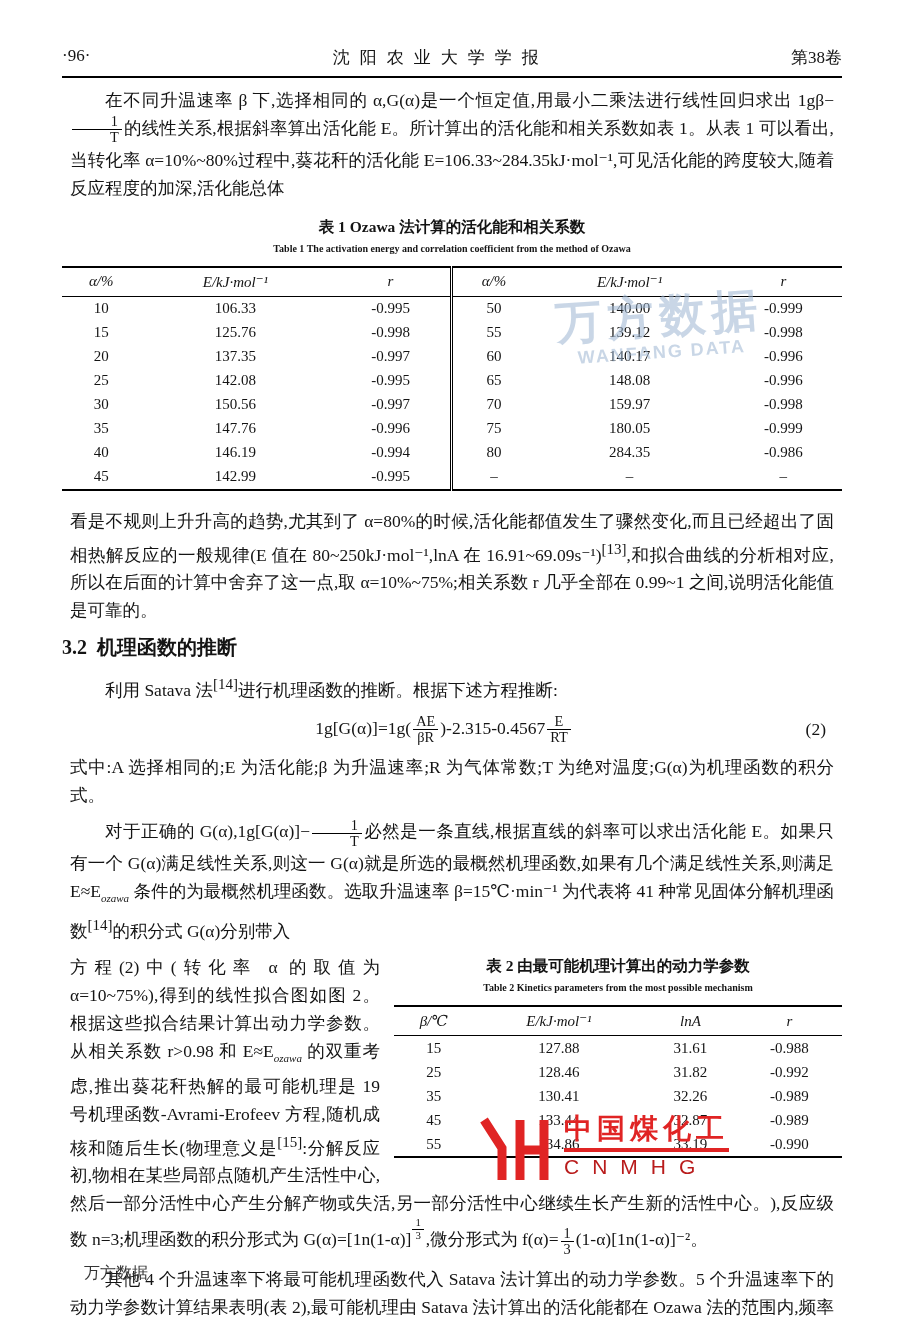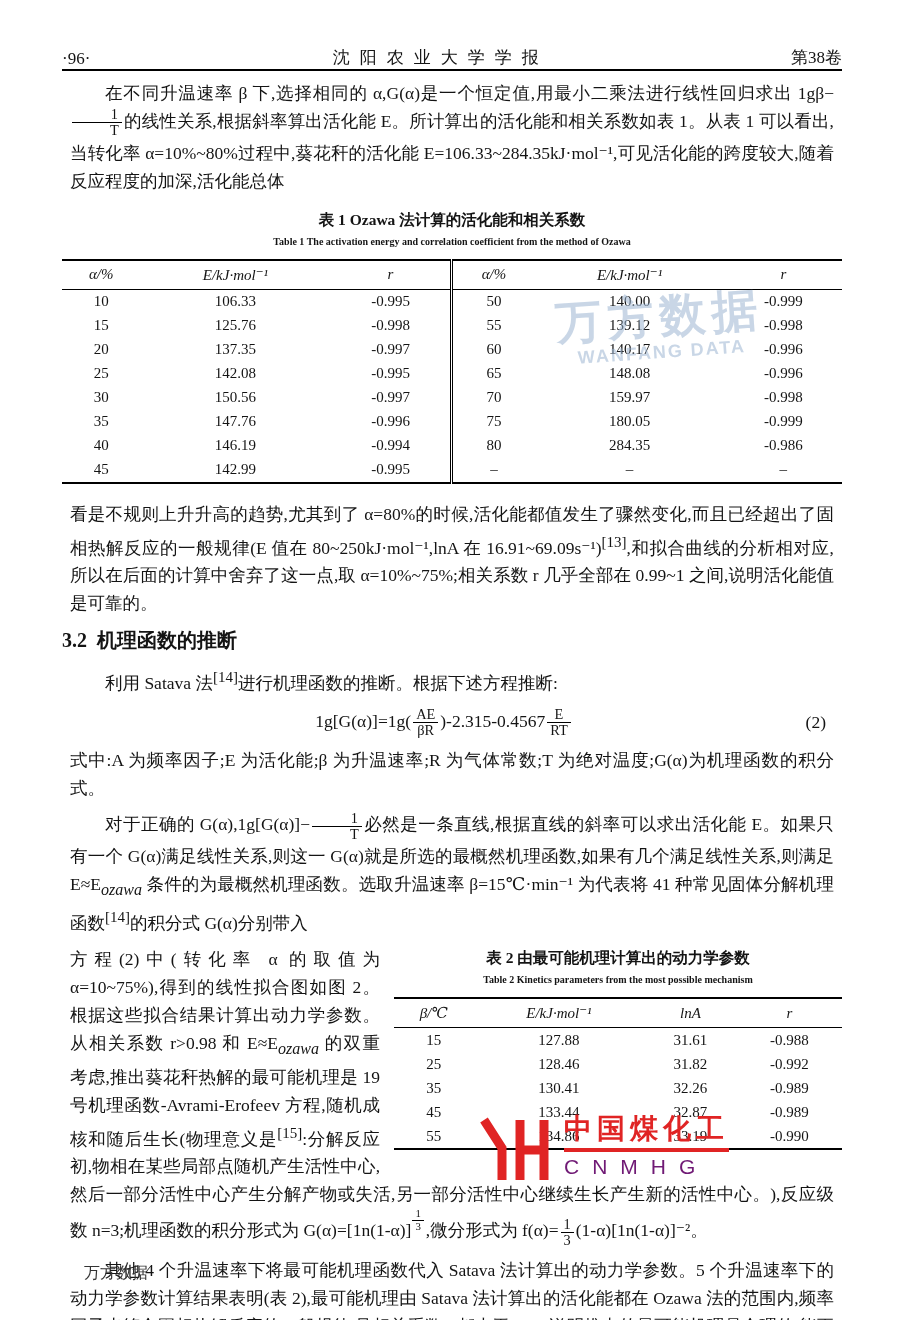--- a/index.html
+++ b/index.html
@@ -13,37 +13,37 @@
     font-family: "Liberation Serif", "DejaVu Serif", serif;
     color: #141414;
     overflow: hidden;
   }
   .content { padding: 46px 62px 0 62px; }
 
   
   .header {
     display: flex;
     justify-content: space-between;
-    align-items: flex-end;
     font-size: 17px;
+    padding-bottom: 7px;
     border-bottom: 2px solid #000;
   }
   .header .journal { letter-spacing: 10px; }
 
   
   p.para {
     font-size: 17.5px;
     line-height: 28px;
     text-align: justify;
     margin: 8px;
   }
   .indent { text-indent: 2em; }
   .mt { margin-top: 8px; }
   sup.ref { font-size: 15px; vertical-align: super; }
-  sub.var { font-size: 16px; vertical-align: sub; font-style: italic; }
+  sub.var { font-size: 11px; vertical-align: sub; font-style: italic; }
 
   
   .frac {
     display: inline-block;
     vertical-align: middle;
     text-align: center;
     line-height: 1.05;
     font-size: 0.82em;
     margin: 0 2px;
   }
@@ -122,21 +122,21 @@
   .cnmhg-zh {
     color: #e02424;
     font-size: 28px;
     font-weight: bold;
     letter-spacing: 5px;
     font-family: "Liberation Sans", sans-serif;
     line-height: 1.1;
   }
   .cnmhg-underline { height: 4px; background: #e02424; margin: 3px 0 3px 0; }
   .cnmhg-en {
-    color: #701a75;
+    color: #b91c1c;
     font-size: 21px;
     letter-spacing: 13px;
     font-family: "Liberation Sans", sans-serif;
   }
 
   
   .footer {
     position: absolute;
     left: 84px;
     bottom: 36px;
@@ -254,21 +254,21 @@
     </p>
 
     <div class="equation">
       <span class="eq-num"></span>
       <span class="eq-body">
         <span>1g[G(α)]=1g(</span><span class="frac"><span class="num">AE</span><span class="den">βR</span></span><span>)-2.315-0.4567</span><span class="frac"><span class="num">E</span><span class="den">RT</span></span>
       </span>
       <span class="eq-num">(2)</span>
     </div>
 
-    <p class="para">式中:A 为频率因子;E 为活化能;β 为升温速率;R 为气体常数;T 为绝对温度;G(α)为机理函数的积分式。</p>
+    <p class="para">式中:A 选择相同的;E 为活化能;β 为升温速率;R 为气体常数;T 为绝对温度;G(α)为机理函数的积分式。</p>
 
     <p class="para indent mt">
       <span>对于正确的 G(α),1g[G(α)]−</span><span class="frac"><span class="num">1</span><span class="den">T</span></span><span>必然是一条直线,根据直线的斜率可以求出活化能 E。如果只有一个 G(α)满足线性关系,则这一 G(α)就是所选的最概然机理函数,如果有几个满足线性关系,则满足 E≈E</span><sub class="var">ozawa</sub><span> 条件的为最概然机理函数。选取升温速率 β=15℃·min⁻¹ 为代表将 41 种常见固体分解机理函数</span><sup class="ref">[14]</sup><span>的积分式 G(α)分别带入</span>
     </p>
 
     <div class="float-wrap">
       <div class="table2-box">
         <div class="tbl-caption">表 2  由最可能机理计算出的动力学参数</div>
         <div class="tbl-caption-en">Table 2  Kinetics parameters from the most possible mechanism</div>
         <table class="datatable" id="table2">

